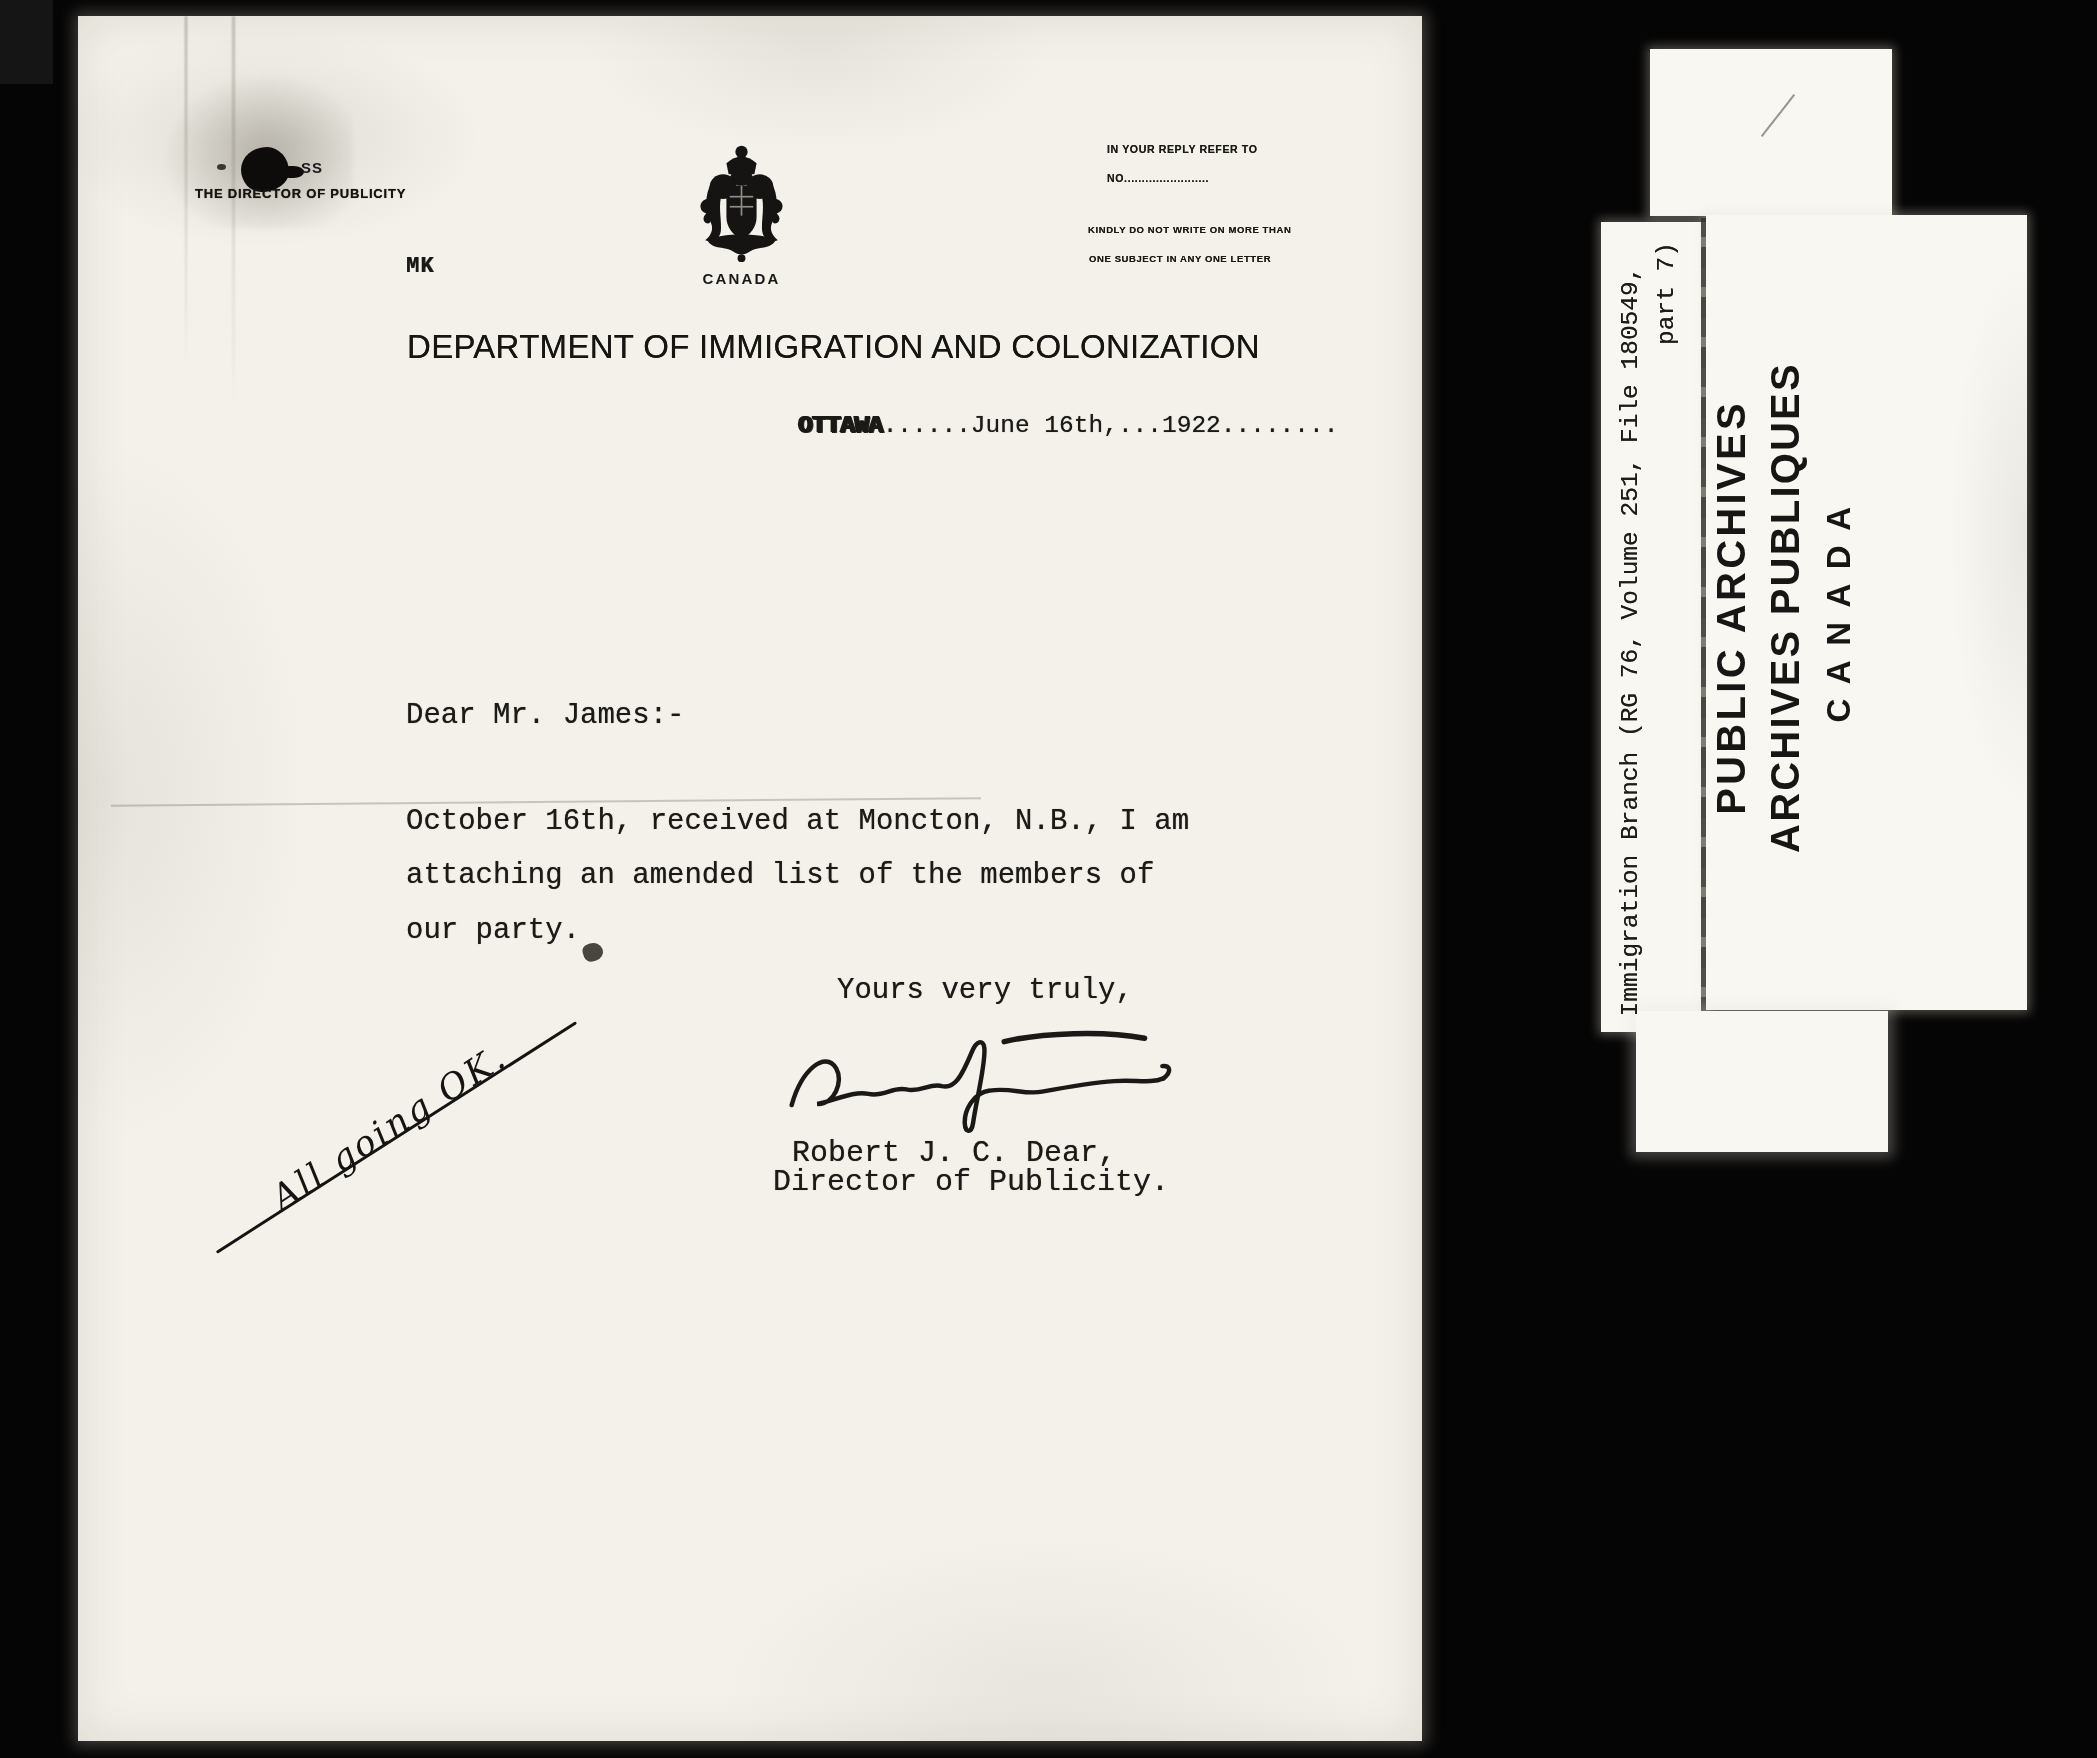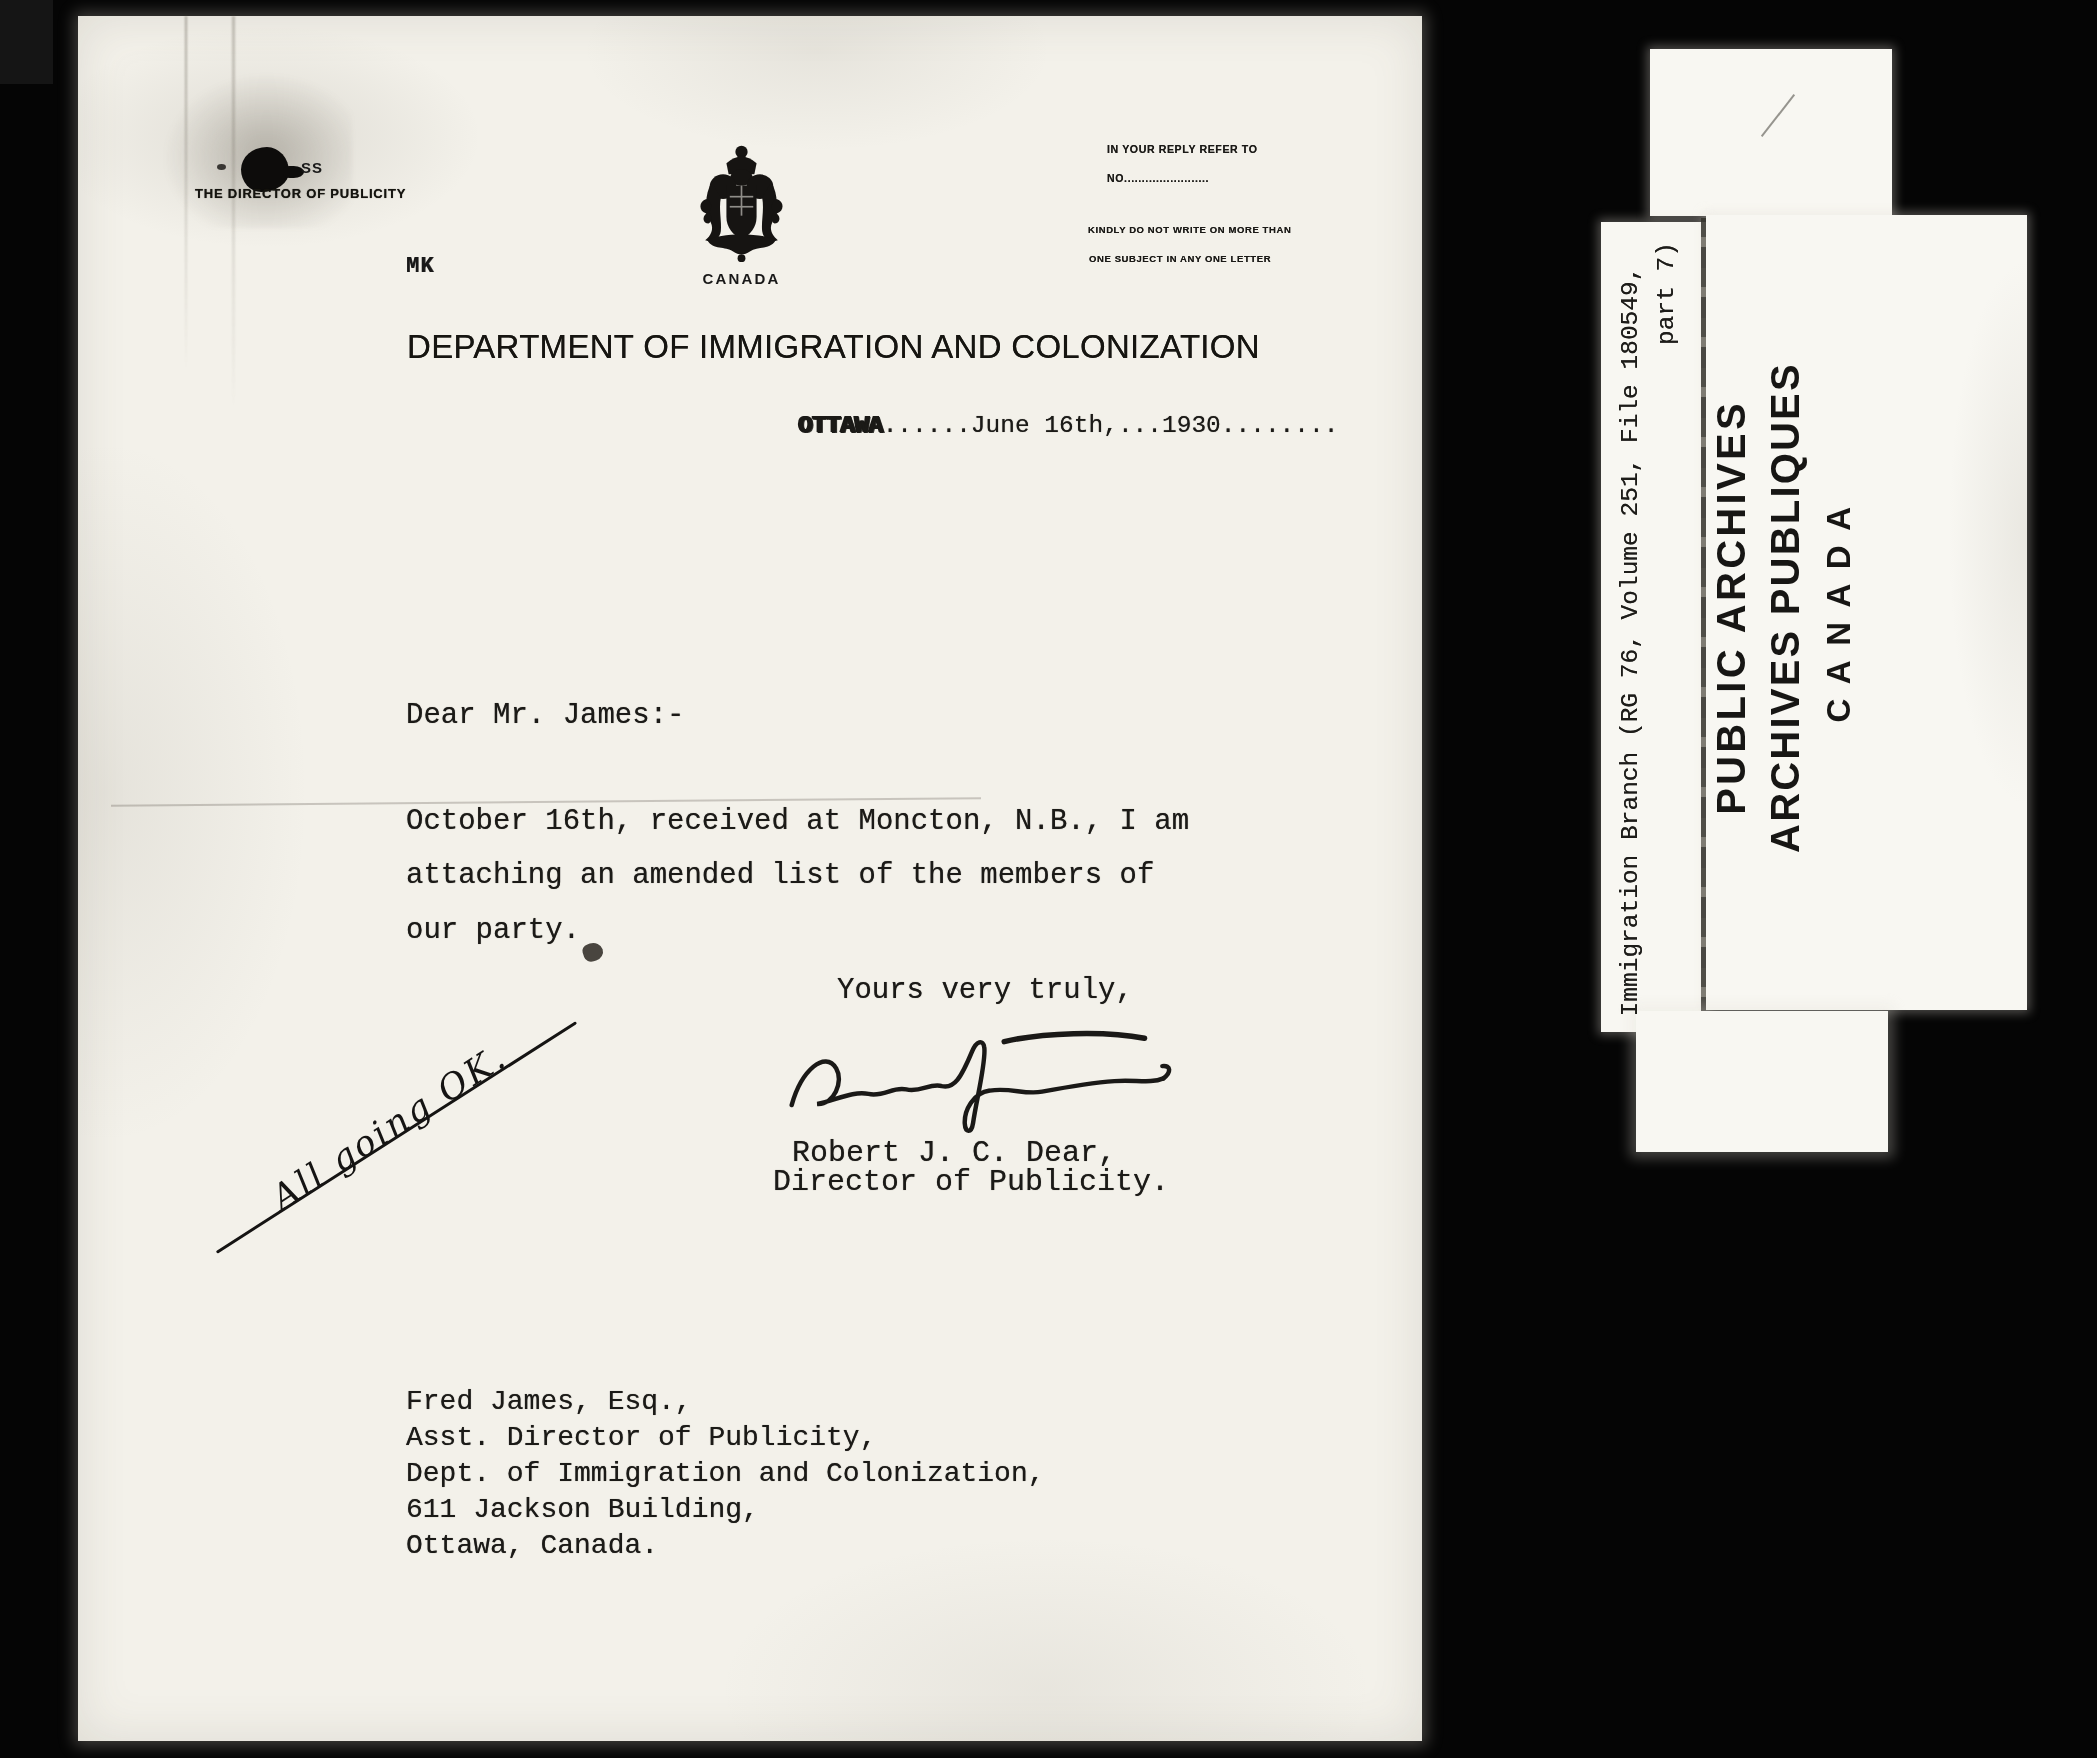--- a/index.html
+++ b/index.html
@@ -135,21 +135,21 @@
     <div class="abs crest-caption">CANADA</div>
 
     <div class="abs small-note reply1">IN YOUR REPLY REFER TO</div>
     <div class="abs small-note reply2">NO........................</div>
     <div class="abs small-note kindly kindly1">KINDLY DO NOT WRITE ON MORE THAN</div>
     <div class="abs small-note kindly kindly2">ONE SUBJECT IN ANY ONE LETTER</div>
 
     <div class="abs department">DEPARTMENT OF IMMIGRATION AND COLONIZATION</div>
 
     <div class="abs mono dateline">
-      <span class="overstruck">OTTAWA</span><span>......</span><span>June 16th,</span><span>...</span><span>1930</span><span>........</span>
+      <span class="overstruck">OTTAWA</span><span>......</span><span>June 16th,</span><span>...</span><span>1922</span><span>........</span>
     </div>
 
     <div class="abs mono salutation">Dear Mr. James:-</div>
     <div class="abs mono bodyline bl1">October 16th, received at Moncton, N.B., I am</div>
     <div class="abs mono bodyline bl2">attaching an amended list of the members of</div>
     <div class="abs mono bodyline bl3">our party.</div>
     <div class="abs party-smudge"></div>
     <div class="abs mono closing">Yours very truly,</div>
 
     <div class="abs signature">
@@ -161,27 +161,20 @@
     </div>
 
     <div class="abs handnote">
       <span>All going OK.</span>
       <div class="stroke"></div>
     </div>
 
     <div class="abs mono signed-name">Robert J. C. Dear,</div>
     <div class="abs mono signed-title">Director of Publicity.</div>
 
-    <div class="abs mono recipient">
-      <div>Fred James, Esq.,</div>
-      <div>Asst. Director of Publicity,</div>
-      <div>Dept. of Immigration and Colonization,</div>
-      <div>611 Jackson Building,</div>
-      <div>Ottawa, Canada.</div>
-    </div>
   </div>
 
   <div class="abs white-block top-block"></div>
   <div class="abs scratch"></div>
   <div class="abs white-block narrow-strip"></div>
   <div class="abs white-block main-strip"></div>
   <div class="abs wavy-line"></div>
   <div class="abs white-block bottom-block"></div>
 
   <div class="abs rot ref-block">

